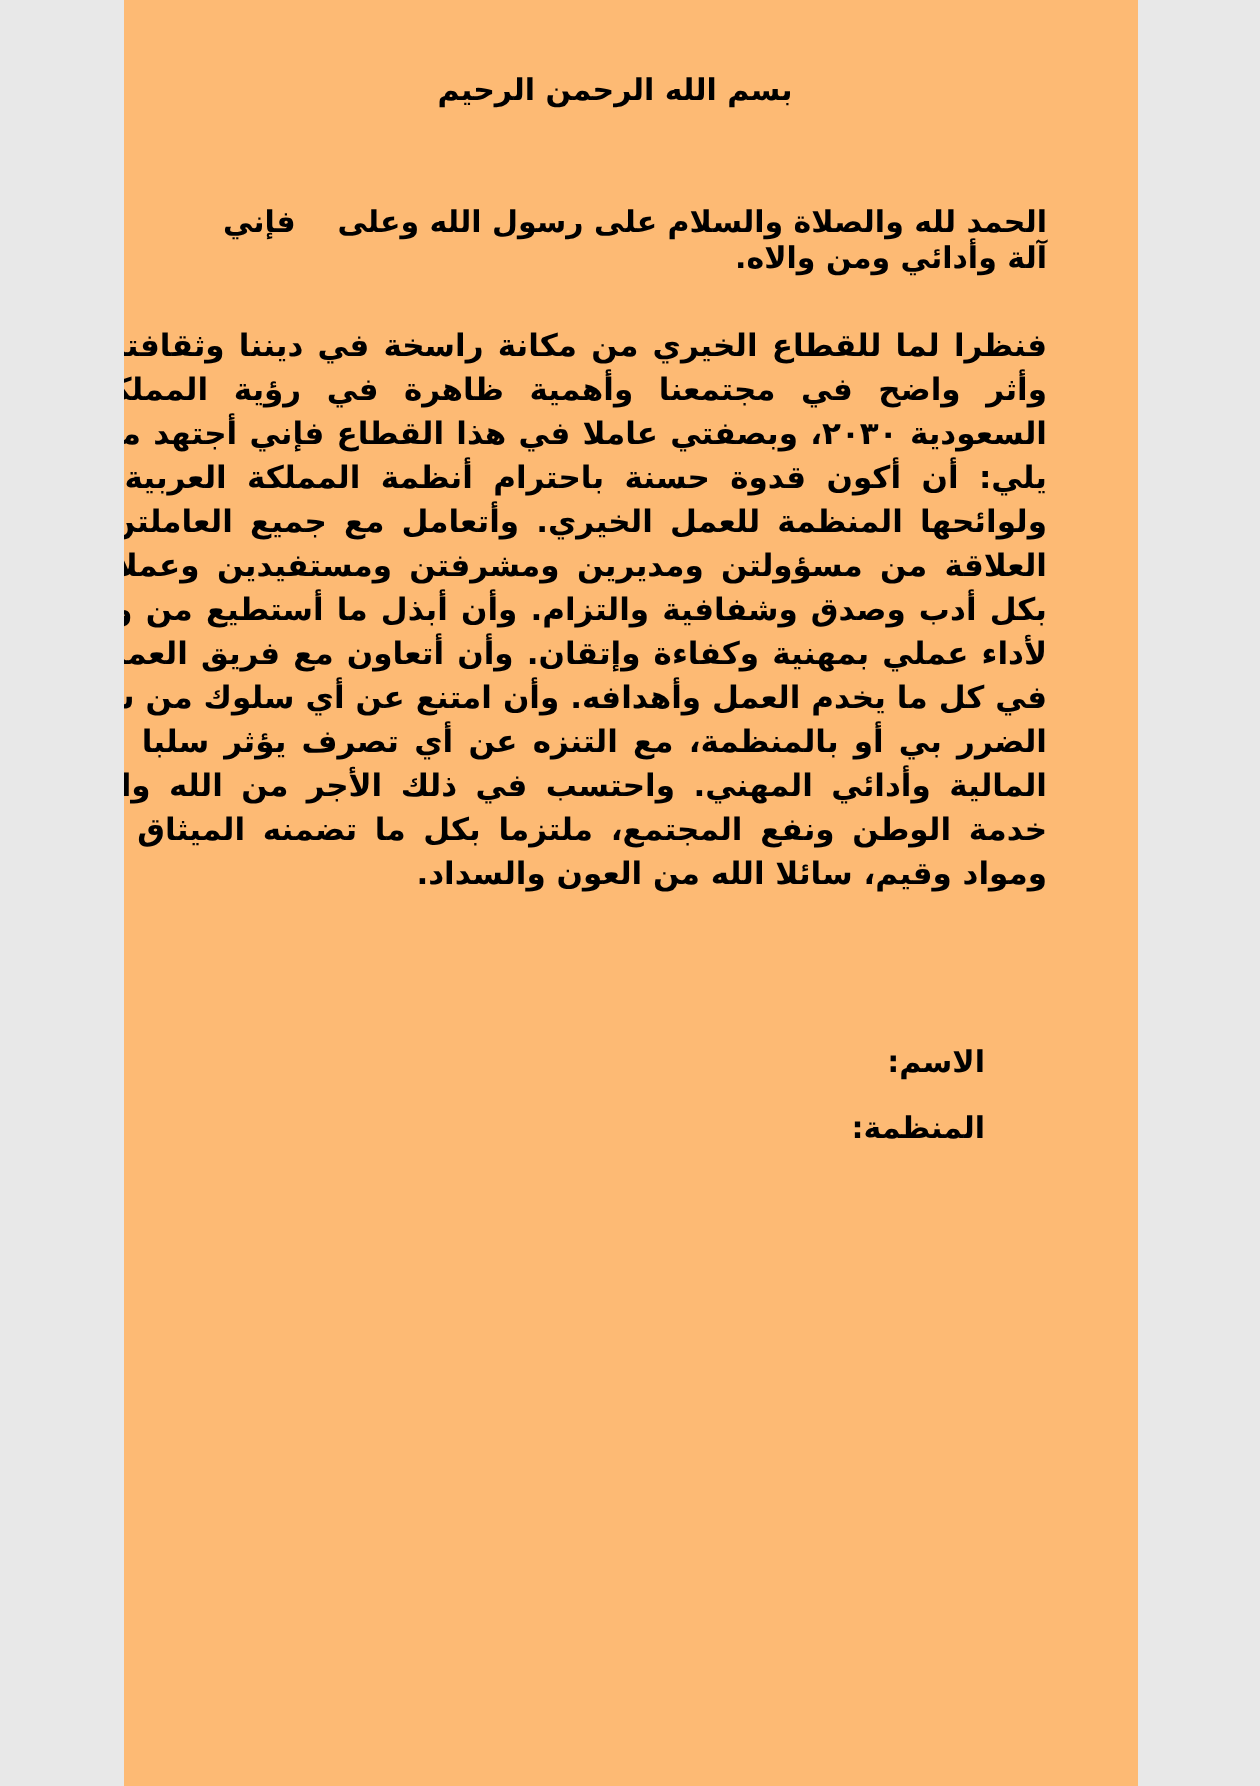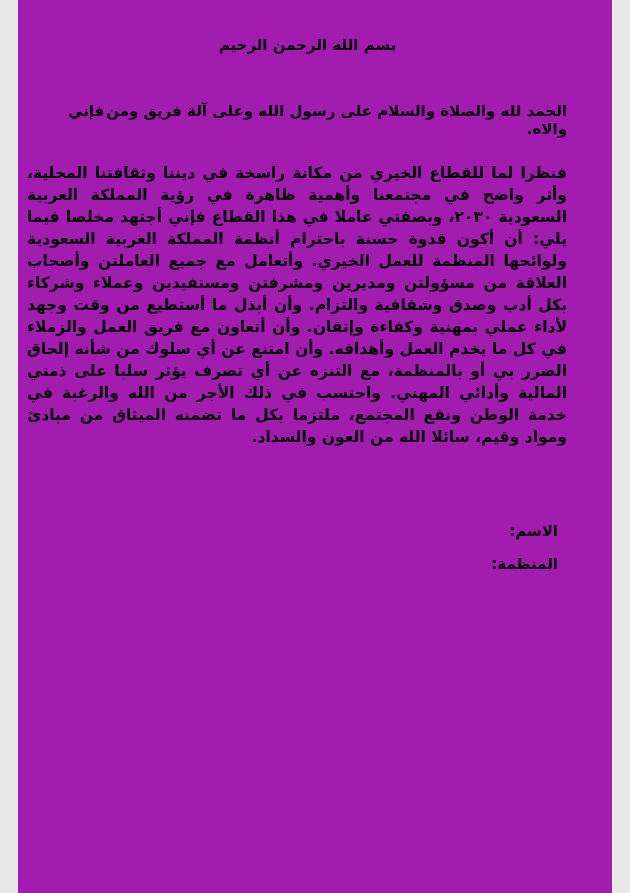--- a/index.html
+++ b/index.html
@@ -1,22 +1,22 @@
 <!DOCTYPE html>
 <html lang="ar" dir="rtl"><head>
 <meta charset="utf-8">
 <style>
   * { margin: 0; padding: 0; box-sizing: border-box; }
   html, body { background: #e8e8e8; }
   .page {
     position: relative;
-    width: 594px;
+    width: 507px;
     height: 893px;
     margin: 0 auto;
-    background: #a21caf;
+    background: #fdba74;
     font-family: "DejaVu Sans", sans-serif;
     color: #000000;
     font-weight: 700;
     direction: rtl;
     overflow: hidden;
   }
   .basmala {
     position: absolute;
     top: 36px;
     left: 0;
@@ -52,41 +52,41 @@
     right: 0;
     left: 0;
   }
   .field-row {
     position: relative;
     height: 33px;
     font-size: 15px;
   }
   .field-label {
     position: absolute;
-    right: 54px;
+    right: 76px;
     top: 0;
   }
   .field-value {
     position: absolute;
     right: 255px;
     top: 0;
     width: 196px;
     text-align: center;
     white-space: nowrap;
   }
 </style>
 </head>
 <body>
 
 <div class="page">
 
   <div class="basmala">بسم الله الرحمن الرحيم</div>
 
   <div class="salutation-row">
-    <span>الحمد لله والصلاة والسلام على رسول الله وعلى آلة فريق ومن والاه.</span>
+    <span>الحمد لله والصلاة والسلام على رسول الله وعلى آلة وأدائي ومن والاه.</span>
     <span>فإني</span>
   </div>
 
   <div class="body-paragraph">فنظرا لما للقطاع الخيري من مكانة راسخة في ديننا وثقافتنا المحلية، وأثر واضح في مجتمعنا وأهمية ظاهرة في رؤية المملكة العربية السعودية ٢٠٣٠، وبصفتي عاملا في هذا القطاع فإني أجتهد مخلصا فيما يلي: أن أكون قدوة حسنة باحترام أنظمة المملكة العربية السعودية ولوائحها المنظمة للعمل الخيري. وأتعامل مع جميع العاملتن وأصحاب العلاقة من مسؤولتن ومديرين ومشرفتن ومستفيدين وعملاء وشركاء بكل أدب وصدق وشفافية والتزام. وأن أبذل ما أستطيع من وقت وجهد لأداء عملي بمهنية وكفاءة وإتقان. وأن أتعاون مع فريق العمل والزملاء في كل ما يخدم العمل وأهدافه. وأن امتنع عن أي سلوك من شأنه إلحاق الضرر بي أو بالمنظمة، مع التنزه عن أي تصرف يؤثر سلبا على ذمتي المالية وأدائي المهني. واحتسب في ذلك الأجر من الله والرغبة في خدمة الوطن ونفع المجتمع، ملتزما بكل ما تضمنه الميثاق من مبادئ ومواد وقيم، سائلا الله من العون والسداد.</div>
 
   <div class="fields">
     <div class="field-row">
       <span class="field-label">الاسم:</span>
     </div>
     <div class="field-row">

